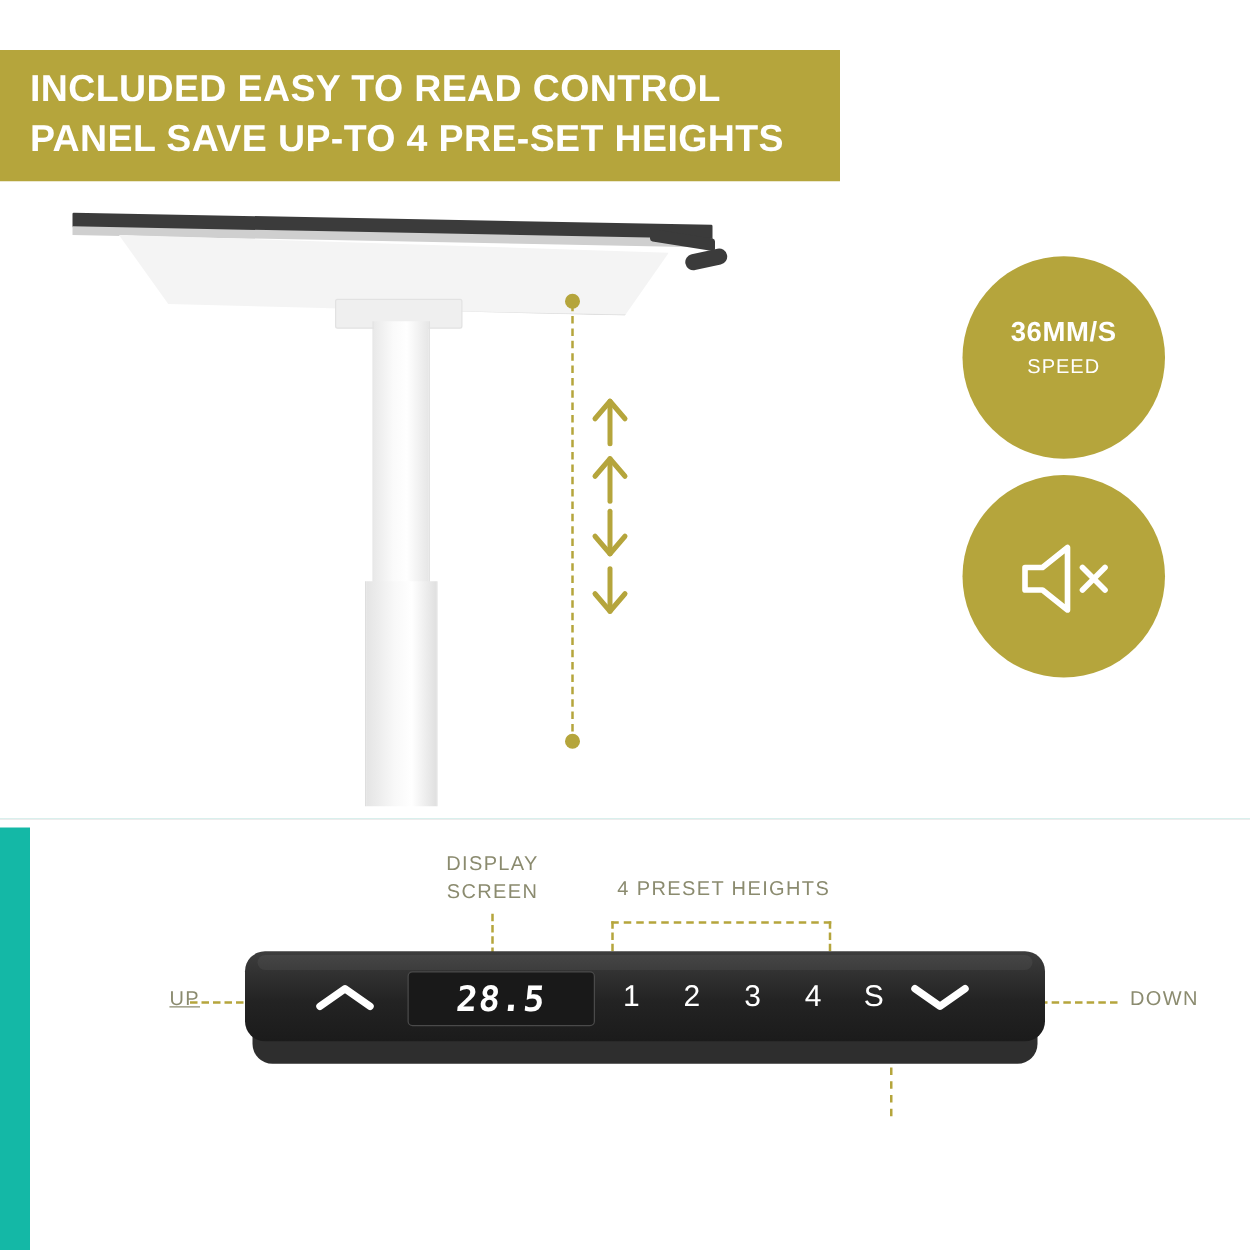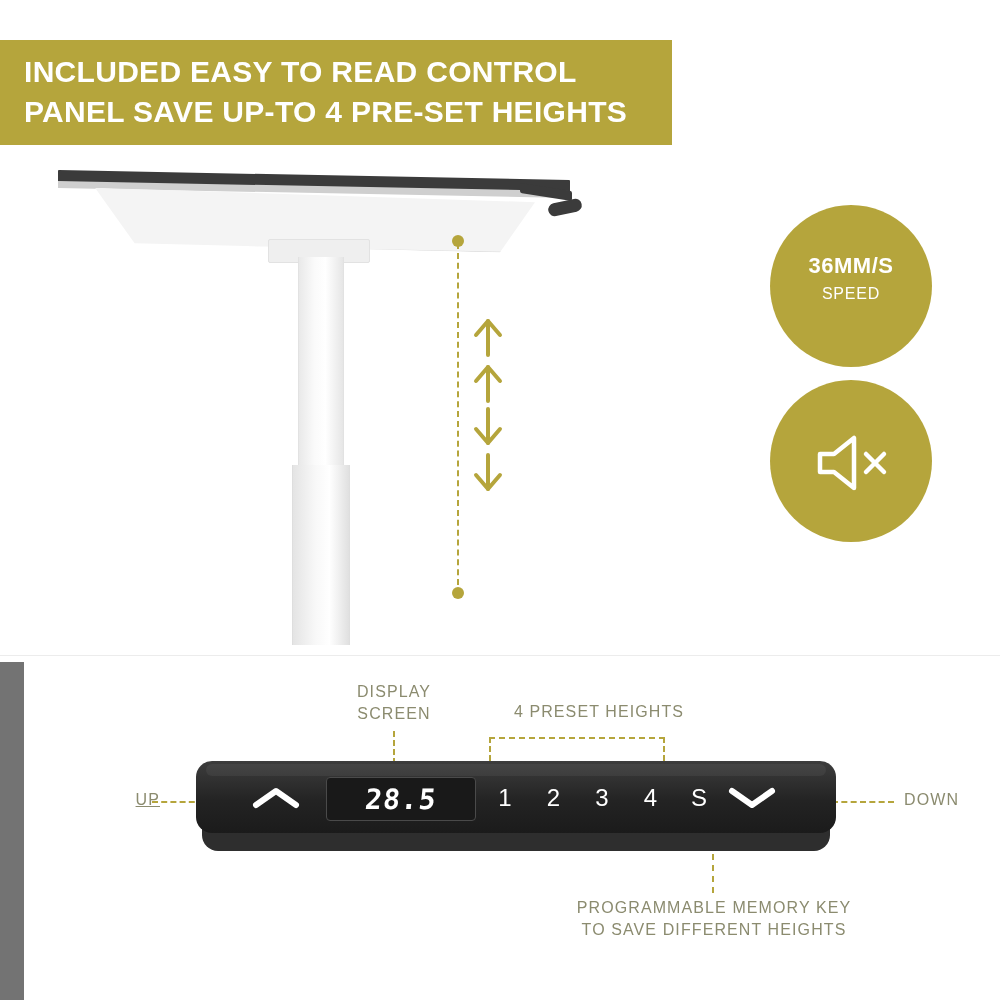--- a/index.html
+++ b/index.html
@@ -11,21 +11,21 @@
     width: 1000px;
     height: 1000px;
     font-family: "Liberation Sans", sans-serif;
     overflow: hidden;
     position: relative;
   }
   .page {
     position: relative;
     width: 1000px;
     height: 1000px;
-    background: #737373;
+    background: #14b8a6;
   }
 
   
   .top-panel {
     position: absolute;
     left: 0; top: 0;
     width: 1000px;
     height: 655px;
     background: #ffffff;
     overflow: hidden;
@@ -225,21 +225,21 @@
     letter-spacing: 1.1px;
     text-transform: uppercase;
     text-align: center;
     line-height: 22px;
   }
   .label-display {
     left: 300px; top: 20px;
     width: 140px;
   }
   .label-presets {
-    left: 460px; top: 40px;
+    left: 440px; top: 40px;
     width: 230px;
   }
   .label-up {
     left: 76px; top: 128px;
     width: 60px;
     text-align: right;
     text-decoration: underline;
   }
   .label-down {
     left: 880px; top: 128px;
@@ -425,24 +425,20 @@
     <div class="label-text label-presets">4 PRESET HEIGHTS</div>
     <div class="bracket"></div>
 
     <div class="label-text label-up">UP</div>
     <div class="dash-row dash-left"></div>
 
     <div class="label-text label-down">DOWN</div>
     <div class="dash-row dash-right"></div>
 
     <div class="leader leader-memory"></div>
-    <div class="label-text label-memory">
-      <span>PROGRAMMABLE MEMORY KEY</span><br>
-      <span>TO SAVE DIFFERENT HEIGHTS</span>
-    </div>
 
     <div class="panel-device">
       <div class="panel-shadow"></div>
       <div class="panel-face">
 
         <div class="btn-up">
           <svg width="50" height="26" viewBox="0 0 50 26" fill="none" stroke="#ffffff" stroke-width="6" stroke-linecap="round" stroke-linejoin="round">
             <path d="M5 20 L25 6 L45 20"></path>
           </svg>
         </div>

